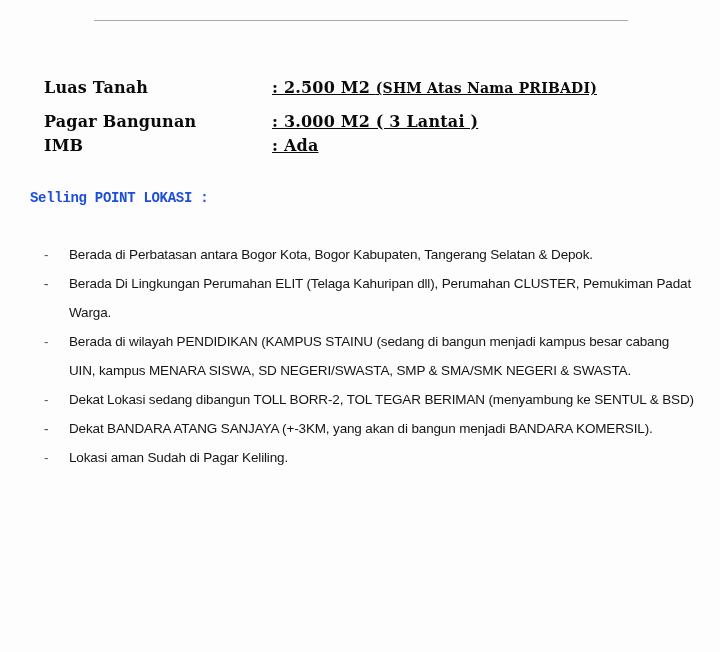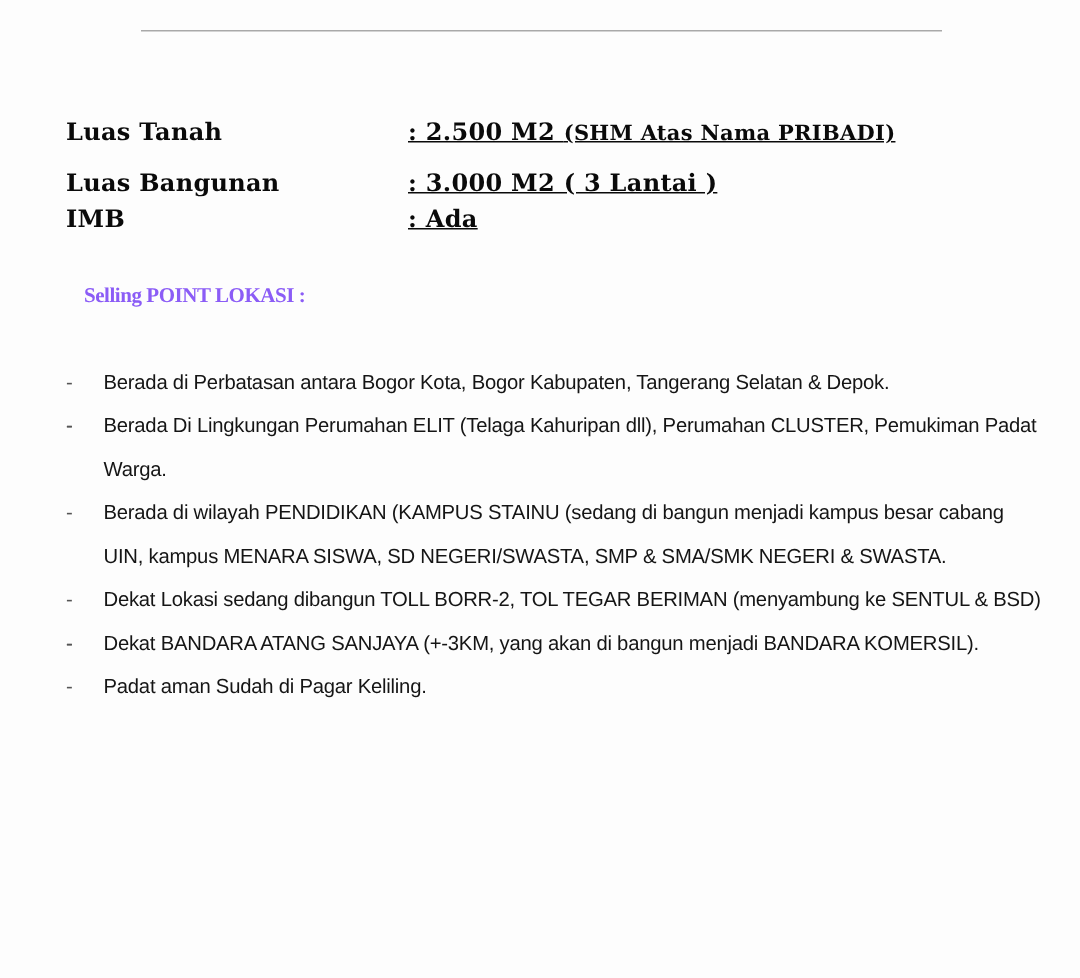--- a/index.html
+++ b/index.html
@@ -45,26 +45,26 @@
       position: absolute;
       left: 228px;
       top: 0;
       text-decoration: underline;
     }
     .spec-value .small {
       font-size: 14px;
     }
     .heading {
       position: absolute;
-      left: 56px;
+      left: 30px;
       top: 170px;
-      font-family: Liberation Serif, serif;
+      font-family: Liberation Mono, monospace;
       font-weight: bold;
       font-size: 14px;
-      color: #8b5cf6;
+      color: #1d4ed8;
       letter-spacing: -0.3px;
     }
     .bullet-list {
       position: absolute;
       left: 44px;
       top: 220px;
       width: 650px;
       margin: 0;
       padding: 0;
       list-style: none;
@@ -91,21 +91,21 @@
 <div class="page">
 
   <div class="top-rule"></div>
 
   <div class="spec-row" style="top:58px;">
     <span class="spec-label">Luas Tanah</span>
     <span class="spec-value"><span>: 2.500 M2 </span><span class="small">(SHM Atas Nama PRIBADI)</span></span>
   </div>
 
   <div class="spec-row" style="top:92px;">
-    <span class="spec-label">Luas Bangunan</span>
+    <span class="spec-label">Pagar Bangunan</span>
     <span class="spec-value"><span>: 3.000 M2 ( 3 Lantai )</span></span>
   </div>
 
   <div class="spec-row" style="top:116px;">
     <span class="spec-label">IMB</span>
     <span class="spec-value"><span>: Ada</span></span>
   </div>
 
   <div class="heading">Selling POINT LOKASI :</div>
 
@@ -131,17 +131,17 @@
     </li>
     <li class="bullet-item">
       <span class="bullet-dash">-</span>
     </li>
     <li class="bullet-item">
       <span class="bullet-dash">-</span>
       <span>Dekat BANDARA ATANG SANJAYA (+-3KM, yang akan di bangun menjadi BANDARA KOMERSIL).</span>
     </li>
     <li class="bullet-item">
       <span class="bullet-dash">-</span>
-      <span>Padat aman Sudah di Pagar Keliling.</span>
+      <span>Lokasi aman Sudah di Pagar Keliling.</span>
     </li>
   </ul>
 
 </div>
 
 </body></html>

